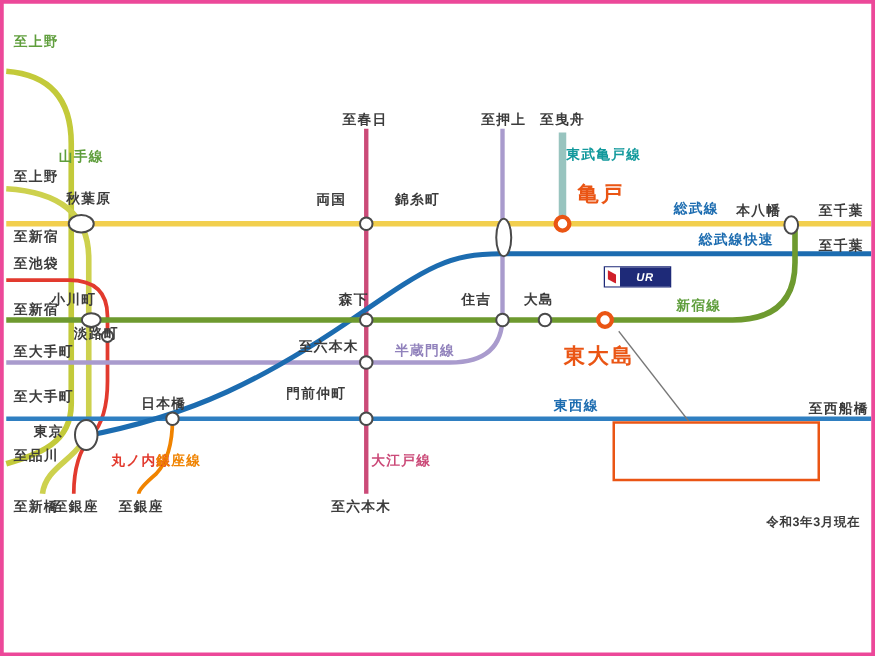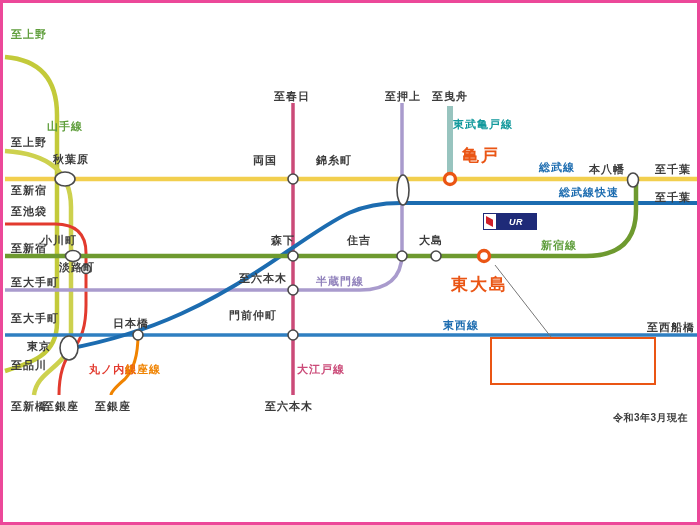--- a/index.html
+++ b/index.html
@@ -114,21 +114,21 @@
       <div class="lbl" style="left: 262px; top: 397px;">至六本木</div>
       <div class="lbl" style="left: 382px; top: 87px;">至押上</div>
       <div class="lbl" style="left: 429px; top: 87px;">至曳舟</div>
       <div class="lbl teal" style="left: 450px; top: 115px;">東武亀戸線</div>
       <div class="lbl big" style="left: 459px; top: 142px;">亀戸</div>
       <div class="lbl" style="left: 586px; top: 160px; text-align: center;">本八幡</div>
       <div class="lbl blue" style="left: 536px; top: 158px;">総武線</div>
       <div class="lbl" style="left: 652px; top: 160px;">至千葉</div>
       <div class="lbl blue" style="left: 556px; top: 183px;">総武線快速</div>
       <div class="lbl" style="left: 652px; top: 188px;">至千葉</div>
-      <div class="lbl" style="left: 344px; top: 231px;">住吉</div>
+      <div class="lbl" style="left: 366px; top: 231px;">住吉</div>
       <div class="lbl" style="left: 416px; top: 231px;">大島</div>
       <div class="lbl green" style="left: 538px; top: 236px;">新宿線</div>
       <div class="lbl big" style="left: 448px; top: 271px;">東大島</div>
       <div class="lbl blue" style="left: 440px; top: 316px;">東西線</div>
       <div class="lbl" style="left: 644px; top: 318px;">至西船橋</div>
     </div>
 
   <div class="ur">
     <span class="mark"></span>
     <span class="tx">UR</span>

